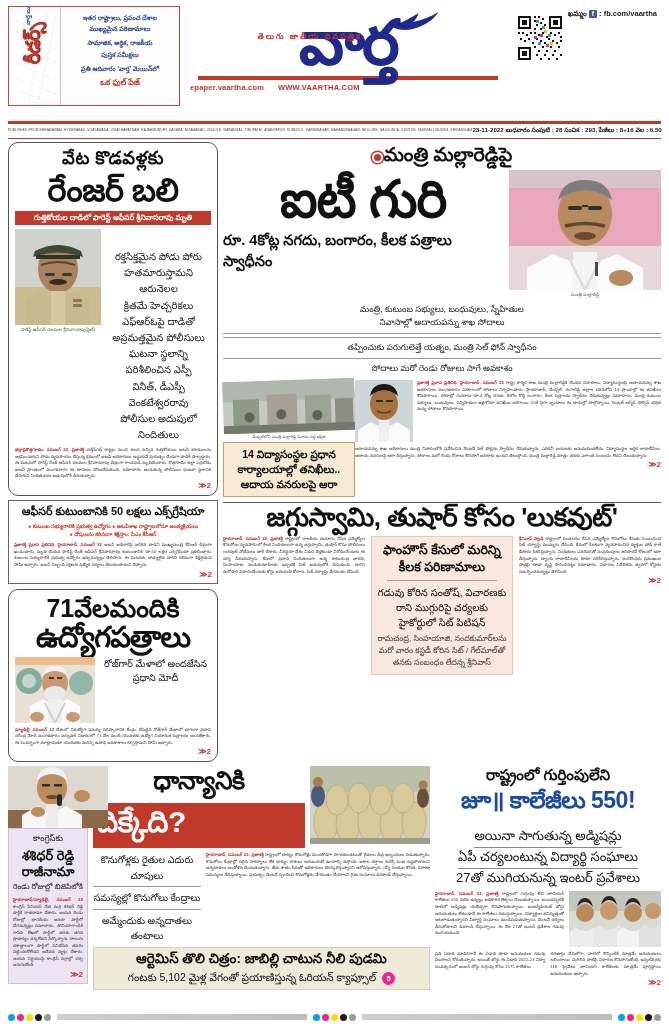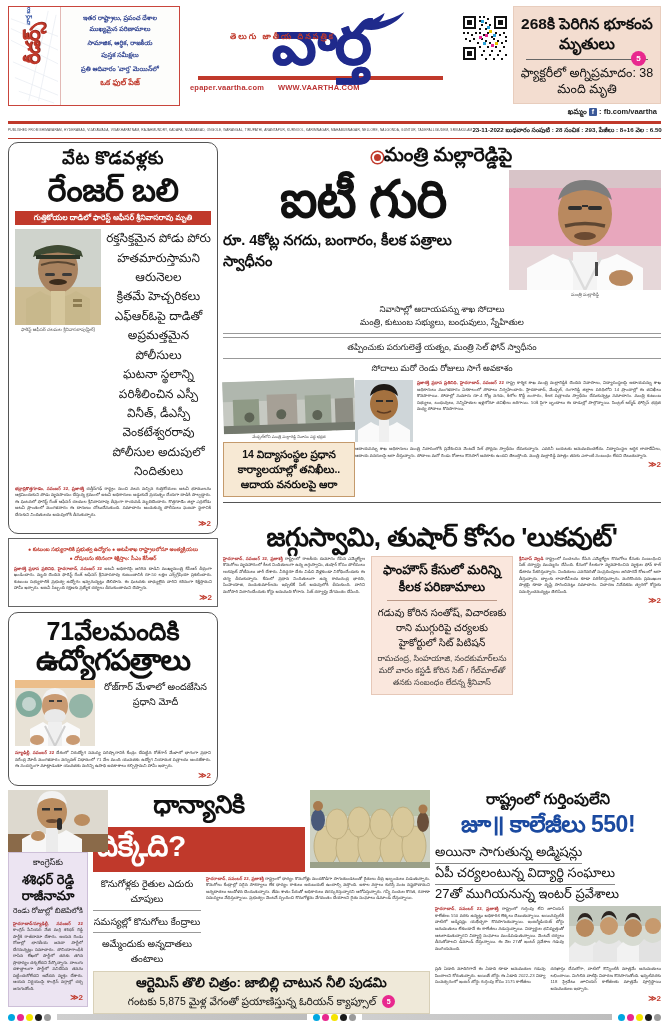--- a/index.html
+++ b/index.html
@@ -109,21 +109,21 @@
     text-align:center; font-size:32px; font-weight:bold; color:#111; line-height:1.05;
     margin-top:1px; letter-spacing:-0.5px;
   }
   .redbar {
     background:#c0392b; color:#fff; font-size:7.6px; font-weight:bold;
     text-align:center; padding:2.5px 2px; margin-top:3px; line-height:1.25;
   }
   .l1-body { display:flex; gap:5px; margin-top:4px; }
   .photo { background:#d9d9d9; position:relative; overflow:hidden; }
   .caption { font-size:4.6px; color:#555; text-align:center; padding-top:1.5px; }
-  .bullets { flex:1; text-align:center; font-size:12px; line-height:1.62; color:#1a1a1a; }
+  .bullets { flex:1; text-align:center; font-size:10px; line-height:1.62; color:#1a1a1a;margin-top:20px; }
 
   .bodytext {
     font-size:4.3px; line-height:1.52; color:#3a3a3a; text-align:justify;
     margin-top:4px; letter-spacing:.05px;
   }
   .bodytext .lead { color:#b02a2a; font-weight:bold; }
   .jump { text-align:right; font-size:8px; color:#c0392b; font-weight:bold; margin-top:1px;}
 
   
   .subbox { border:1px solid #666; padding:4px 5px; margin-top:4px; background:#fff; }
@@ -162,21 +162,21 @@
   .bullets-main { text-align:center; font-size:8.6px; line-height:1.62; color:#1a1a1a; margin-top:5px; }
   .hr-thin { height:1px; background:#999; margin:3px 0; }
 
   .mid-row { display:flex; margin-top:4px; }
   .callout {
     border:1px solid #c49a6c; background:#f7e9d4; padding:4px 5px;
     text-align:center; font-size:10.5px; font-weight:bold; color:#111; line-height:1.45;
   }
 
   
-  .band { border-top:1px solid #555; margin-top:5px; padding-top:20px; }
+  .band { border-top:1px solid #555; margin-top:5px; padding-top:0; }
   .head-band {
     text-align:center; font-size:26px; font-weight:bold; color:#111;
     line-height:1.1; letter-spacing:-0.5px;
   }
   .band-cols { display:flex; gap:6px; margin-top:4px; }
   .band-cols .c { flex:1; }
   .pinkbox {
     background:#fae7dd; border:1px solid #e6c8b8; padding:5px 5px; text-align:center;
   }
   .pinkbox .t1 { font-size:12.5px; font-weight:bold; color:#111; line-height:1.35; }
@@ -209,21 +209,21 @@
   .beigebar .b1 { font-size:13.5px; font-weight:bold; color:#111; }
   .beigebar .b2 { font-size:10.5px; color:#111; margin-top:1px; }
   .badge-sm {
     display:inline-block; width:13px;height:13px;border-radius:50%;background:#e8288e;
     color:#fff; font-size:7px; font-weight:bold; text-align:center; line-height:13px;
     vertical-align:middle; margin-left:3px;
   }
 
   .br-kick { text-align:center; font-size:15px; font-weight:bold; color:#111;}
   .br-head { text-align:center; font-size:23px; font-weight:bold; color:#1b4aa0; letter-spacing:-0.5px;}
-  .br-sub { font-size:13px; color:#111; line-height:1.45; margin-top:0;}
+  .br-sub { text-align:center; font-size:13px; color:#111; line-height:1.45; margin-top:8px;}
   .br-sub .u { border-bottom:1px solid #888; display:inline-block; padding-bottom:1px;}
 
   
   .colorbar { position:absolute; left:0; bottom:0; width:669px; height:14px;
               display:flex; align-items:center; gap:0; padding:0 8px; }
   .cb-group { display:flex; gap:2px; align-items:center; }
   .cb-dot { width:7px;height:7px;border-radius:50%; }
   .cb-grey { flex:1; height:6px; background:linear-gradient(90deg,#cfcfcf,#bdbdbd); margin:0 6px;}
 
   .ph-person { position:absolute; inset:0; }
@@ -349,27 +349,20 @@
           <rect x="18" y="22" width="3" height="3"></rect>
         </g>
         <g fill="#e8c400">
           <rect x="28" y="16" width="3" height="3"></rect>
             <rect x="34" y="28" width="3" height="3"></rect>
         </g>
       </svg>
     </div>
 
     <div style="flex:0 0 auto;">
-      <div class="topnews">
-        <div class="big">268కి పెరిగిన భూకంప మృతులు</div>
-        <div class="divider">
-          <span class="pagebadge">5</span>
-        </div>
-        <div class="small">ఫ్యాక్టరీలో అగ్నిప్రమాదం: 38 మంది మృతి</div>
-      </div>
       <div class="fb-line">
         <span>ఖమ్మం</span>
         <span class="fb-ico">f</span>
         <span>: fb.com/vaartha</span>
       </div>
     </div>
   </div>
 
   <div class="rule-red"></div>
   <div class="pubstrip">
@@ -421,20 +414,21 @@
         </div>
 
         <div class="bodytext">
           <span class="lead">భద్రాద్రికొత్తగూడెం, నవంబర్ 22, ప్రజాశక్తి</span>
           <span>చత్తీస్‌గఢ్ రాష్ట్రం నుంచి వలస వచ్చిన గుత్తికోయలు అటవీ భూములను ఆక్రమించుకుని పోడు వ్యవసాయం చేస్తున్న క్రమంలో అటవీ అధికారులు అడ్డుకునే ప్రయత్నం చేయగా దాడికి పాల్పడ్డారు. ఈ ఘటనలో ఫారెస్ట్ రేంజ్ ఆఫీసర్ చలమల శ్రీనివాసరావు తీవ్రంగా గాయపడి మృతిచెందారు. కొత్తగూడెం జిల్లా ఎర్రబోడు అటవీ ప్రాంతంలో మంగళవారం ఈ దారుణం చోటుచేసుకుంది. సమాచారం అందుకున్న పోలీసులు ఘటనా స్థలానికి చేరుకుని నిందితులను అదుపులోకి తీసుకున్నారు.</span>
         </div>
         <div class="jump">≫2</div>
       </div>
 
       <div class="subbox">
+        <div class="subhead">ఆఫీసర్ కుటుంబానికి 50 లక్షలు ఎక్స్‌గ్రేషియా</div>
         <div class="subbul">
           <span class="dot">●</span>
           <span>కుటుంబ సభ్యురాలికి ప్రభుత్వ ఉద్యోగం</span>
           <span class="dot">●</span>
           <span>అటవీశాఖ రాష్ట్రాలలోనూ అంత్యక్రియలు</span>
           <br>
           <span class="dot">●</span>
           <span>దోషులను కఠినంగా శిక్షిస్తాం: సీఎం కేసీఆర్</span>
         </div>
         <div class="bodytext">
@@ -510,22 +504,22 @@
                 <ellipse cx="76" cy="66" rx="11" ry="4" fill="#6b4a32"></ellipse>
                 <ellipse cx="112" cy="108" rx="12" ry="8" fill="#b9895f"></ellipse>
                 <rect x="86" y="92" width="3" height="14" fill="#4a4a4a"></rect>
               </svg>
             </div>
             <div class="caption">మంత్రి మల్లారెడ్డి</div>
           </div>
         </div>
 
         <div class="bullets-main">
+          <div>మంత్రి, కుటుంబ సభ్యులు, బంధువులు, స్నేహితుల</div>
           <div>నివాసాల్లో ఆదాయపన్ను శాఖ సోదాలు</div>
-          <div>మంత్రి, కుటుంబ సభ్యులు, బంధువులు, స్నేహితుల</div>
           <div class="hr-thin"></div>
           <div class="hr-thin"></div>
           <div>తప్పించుకు పరుగులెత్తే యత్నం, మంత్రి సెల్ ఫోన్ స్వాధీనం</div>
           <div class="hr-thin"></div>
           <div>సోదాలు మరో రెండు రోజులు సాగే అవకాశం</div>
         </div>
 
         <div class="mid-row">
           <div style="width:132px;flex:0 0 auto;">
             <div class="photo" style="width:132px;height:52px;transform:rotate(-2deg);">
@@ -671,21 +665,21 @@
         </div>
         <div class="bodytext" style="flex:1;margin-top:0;">
           <span class="lead">హైదరాబాద్, నవంబర్ 22, ప్రజాశక్తి</span>
           <span>రాష్ట్రంలో ధాన్యం కొనుగోళ్లు మందకొడిగా సాగుతుండటంతో రైతులు తీవ్ర ఇబ్బందులు పడుతున్నారు. కొనుగోలు కేంద్రాల్లో సరైన సౌకర్యాలు లేక ధాన్యం రాశులు ఆరుబయటే ఉంచాల్సి వస్తోంది. అకాల వర్షాలు కురిస్తే పంట నష్టపోతామని అన్నదాతలు ఆందోళన చెందుతున్నారు. తేమ శాతం పేరుతో అధికారులు తిరస్కరిస్తున్నారని ఆరోపిస్తున్నారు. గన్నీ సంచుల కొరత, రవాణా సమస్యలు వేధిస్తున్నాయి. ప్రభుత్వం వెంటనే స్పందించి కొనుగోళ్లను వేగవంతం చేయాలని రైతు సంఘాలు డిమాండ్ చేస్తున్నాయి.</span>
         </div>
       </div>
 
       <div class="beigebar">
         <div class="b1">ఆర్టెమిస్ తొలి చిత్రం: జాబిల్లి చాటున నీలి పుడమి</div>
         <div class="b2">
-          <span>గంటకు 5,875 మైళ్ల వేగంతో ప్రయాణిస్తున్న ఓరియన్ క్యాప్సూల్</span>
+          <span>గంటకు 5,102 మైళ్ల వేగంతో ప్రయాణిస్తున్న ఓరియన్ క్యాప్సూల్</span>
           <span class="badge-sm">5</span>
         </div>
       </div>
     </div>
 
     <div class="br">
       <div class="br-kick">రాష్ట్రంలో గుర్తింపులేని</div>
       <div class="br-head">జూ॥ కాలేజీలు 550!</div>
       <div class="br-sub">
         <div class="u">అయినా సాగుతున్న అడ్మిషన్లు</div>

